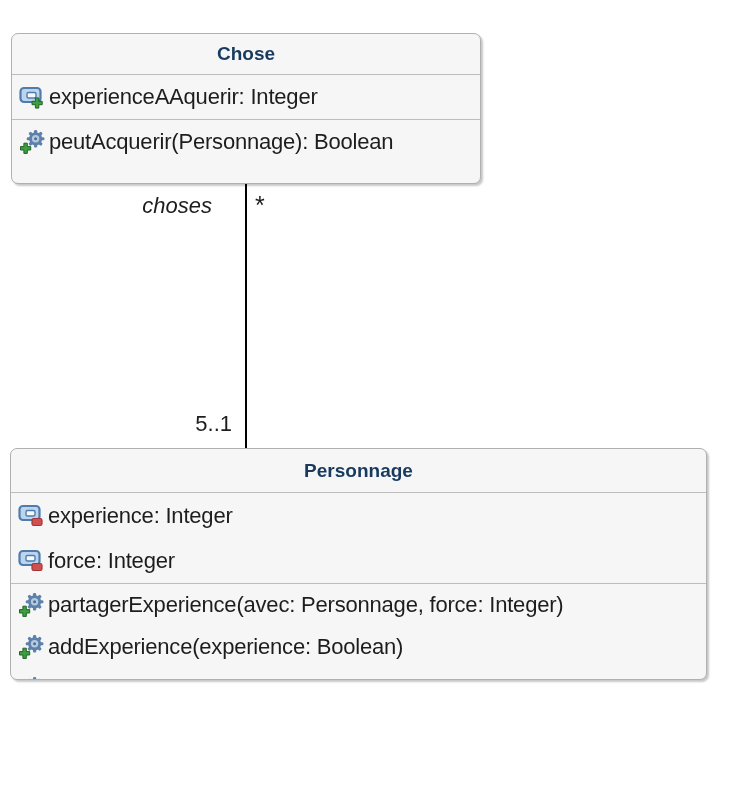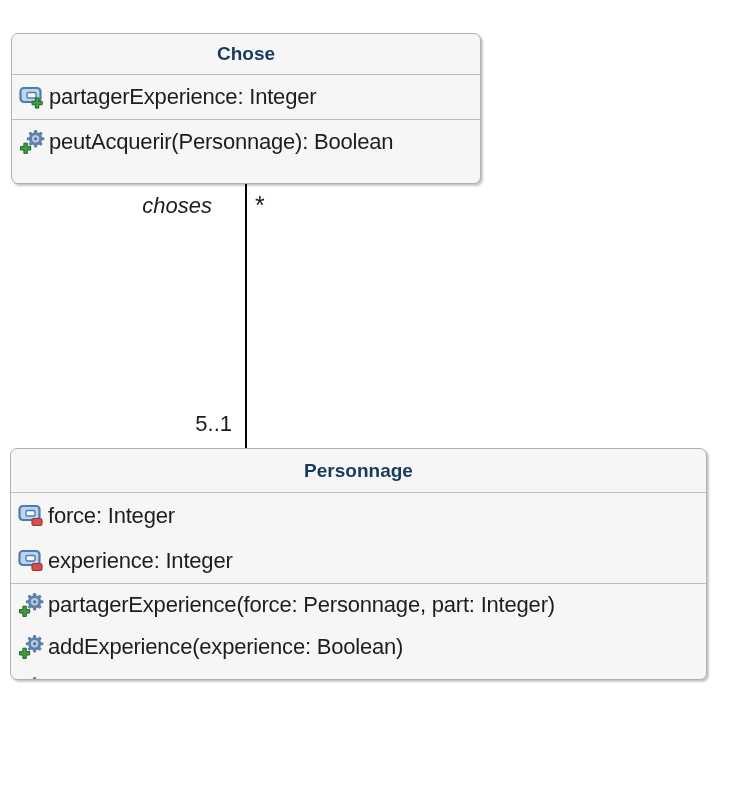--- a/index.html
+++ b/index.html
@@ -114,21 +114,21 @@
 
 <div class="canvas">
 
   <div class="uml-class" id="chose" style="left:11px;top:33px;width:470px;height:151px;">
     <div class="cls-title">Chose</div>
     <div class="section fields">
       <div class="member">
         <svg class="micon">
             <use href="#icon-field-added"></use>
           </svg>
-        <span class="mtext">partagerExperience: Integer</span>
+        <span class="mtext">experienceAAquerir: Integer</span>
       </div>
     </div>
     <div class="section methods">
       <div class="member">
         <svg class="micon">
             <use href="#icon-method-added"></use>
           </svg>
         <span class="mtext">peutAcquerir(Personnage): Boolean</span>
       </div>
     </div>
@@ -139,35 +139,35 @@
   <div class="assoc-label lbl-star">*</div>
   <div class="assoc-label lbl-mult-bottom">5..1</div>
 
   <div class="uml-class" id="personnage" style="left:10px;top:448px;width:697px;height:232px;">
     <div class="cls-title">Personnage</div>
     <div class="section fields">
       <div class="member">
         <svg class="micon">
             <use href="#icon-field-removed"></use>
           </svg>
-        <span class="mtext">force: Integer</span>
+        <span class="mtext">experience: Integer</span>
       </div>
       <div class="member">
         <svg class="micon">
             <use href="#icon-field-removed"></use>
           </svg>
-        <span class="mtext">experience: Integer</span>
+        <span class="mtext">force: Integer</span>
       </div>
     </div>
     <div class="section methods">
       <div class="member">
         <svg class="micon">
             <use href="#icon-method-added"></use>
           </svg>
-        <span class="mtext">partagerExperience(force: Personnage, part: Integer)</span>
+        <span class="mtext">partagerExperience(avec: Personnage, force: Integer)</span>
       </div>
       <div class="member">
         <svg class="micon">
             <use href="#icon-method-added"></use>
           </svg>
         <span class="mtext">addExperience(experience: Boolean)</span>
       </div>
       <div class="member">
         <svg class="micon">
             <use href="#icon-method-added"></use>

